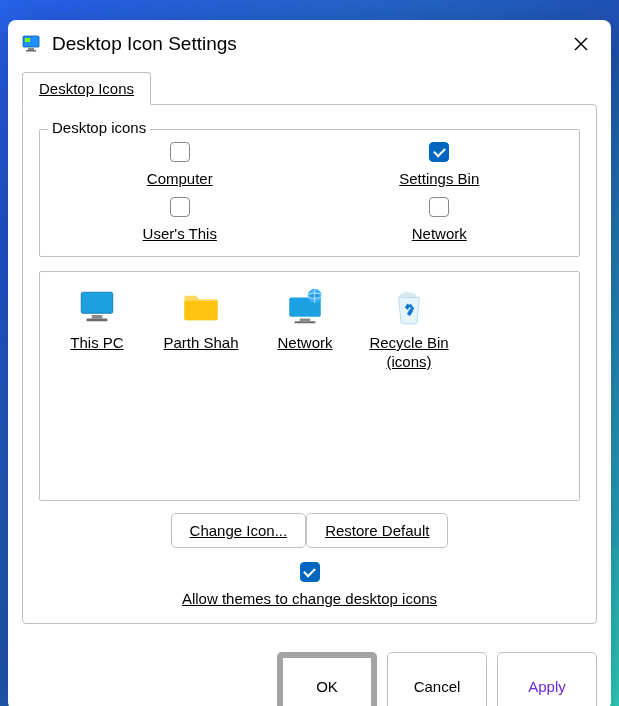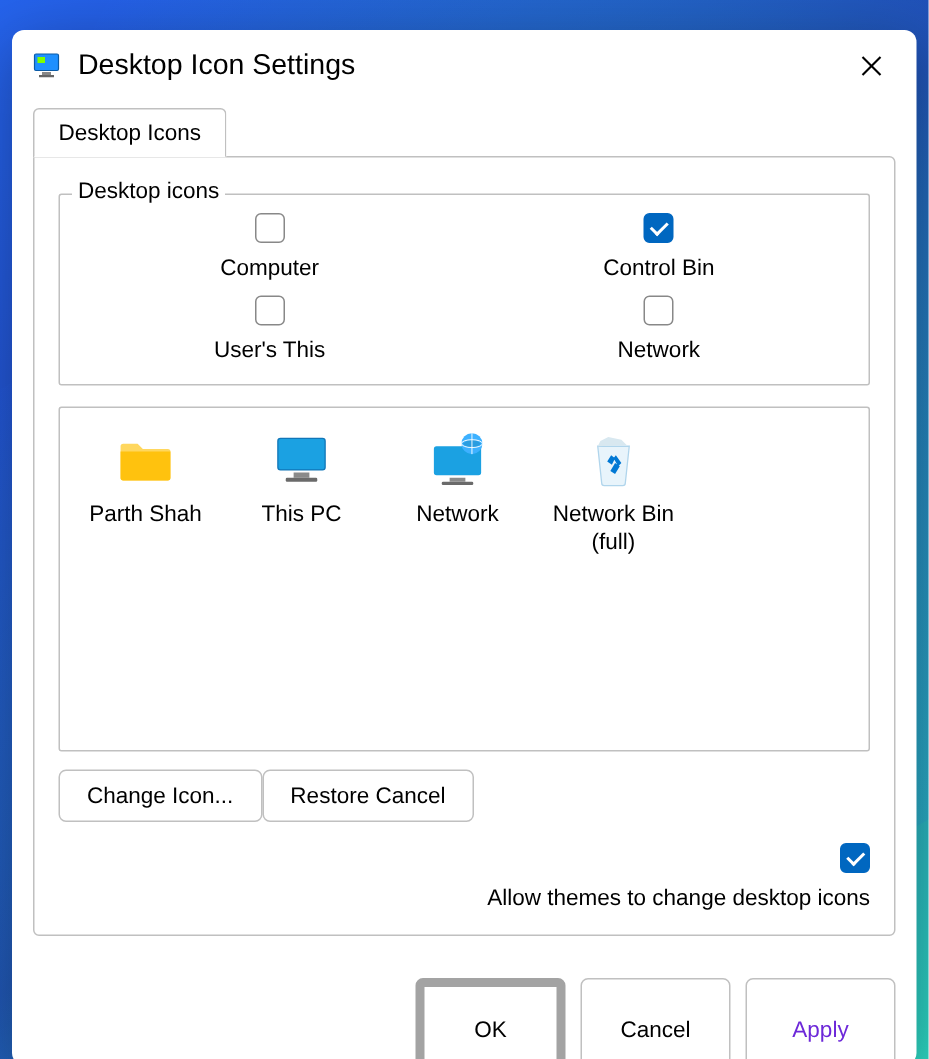--- a/index.html
+++ b/index.html
@@ -62,20 +62,21 @@
       align-items: center;
       justify-content: center;
       cursor: pointer;
       border-radius: 4px;
     }
     .content {
       padding: 6px 14px 14px 14px;
       flex: 1;
       display: flex;
       flex-direction: column;
+      text-decoration: underline;
     }
     .tabs {
       display: flex;
       position: relative;
       z-index: 2;
     }
     .tab {
       padding: 7px 16px;
       border: 1px solid #c0c0c0;
       border-bottom: none;
@@ -170,38 +171,37 @@
       justify-content: center;
       margin-bottom: 4px;
     }
     .icon-label {
       font-size: 15px;
       line-height: 1.25;
       word-wrap: break-word;
     }
     .button-row {
       display: flex;
-      justify-content: flex-start;
+      justify-content: center;
       margin-top: 12px;
     }
     .btn {
       padding: 8px 18px;
       border: 1px solid #c0c0c0;
       border-radius: 5px;
       background: #fff;
       font-size: 15px;
       cursor: pointer;
       min-width: 100px;
       text-align: center;
     }
     .btn.default { border: 6px solid #a3a3a3; padding: 20px 17px; }
     .btn.disabled { color: #6d28d9; cursor: default; }
     .footer-checkbox {
       margin-top: 14px;
-      align-items: flex-end;
     }
     .dialog-buttons {
       display: flex;
       justify-content: flex-end;
       gap: 10px;
       padding: 14px 14px 16px 14px;
     }
     
     .ico-svg { width: 42px; height: 42px; }
   </style>
@@ -239,54 +239,54 @@
 
       <div class="fieldset">
         <div class="fieldset-legend">Desktop icons</div>
         <div class="checkbox-grid">
           <label class="checkbox-row">
             <span class="checkbox"></span>
             <span>Computer</span>
           </label>
           <label class="checkbox-row">
             <span class="checkbox checked"></span>
-            <span>Control Bin</span>
+            <span>Settings Bin</span>
           </label>
           <label class="checkbox-row">
             <span class="checkbox"></span>
             <span>User's This</span>
           </label>
           <label class="checkbox-row">
             <span class="checkbox"></span>
             <span>Network</span>
           </label>
         </div>
       </div>
 
       <div class="icon-list">
-        <div class="icon-item">
-          <div class="icon-visual">
-            <svg class="ico-svg" viewBox="0 0 48 48">
-              <path d="M5 12 L5 36 Q5 38 7 38 L41 38 Q43 38 43 36 L43 16 Q43 14 41 14 L22 14 L18 10 L7 10 Q5 10 5 12 Z" fill="#ffd75e"></path>
-              <path d="M5 16 L43 16 L43 36 Q43 38 41 38 L7 38 Q5 38 5 36 Z" fill="#ffc20e"></path>
-            </svg>
-          </div>
-          <div class="icon-label">Parth Shah</div>
-        </div>
-
         <div class="icon-item">
           <div class="icon-visual">
             <svg class="ico-svg" viewBox="0 0 48 48">
               <rect x="6" y="6" width="36" height="24" rx="2" fill="#1ba1e2"></rect>
               <rect x="6" y="6" width="36" height="24" rx="2" fill="none" stroke="#1176b8" stroke-width="1"></rect>
               <rect x="18" y="32" width="12" height="4" fill="#8a8a8a"></rect>
               <rect x="12" y="36" width="24" height="3" rx="1" fill="#6a6a6a"></rect>
             </svg>
           </div>
           <div class="icon-label">This PC</div>
+        </div>
+
+        <div class="icon-item">
+          <div class="icon-visual">
+            <svg class="ico-svg" viewBox="0 0 48 48">
+              <path d="M5 12 L5 36 Q5 38 7 38 L41 38 Q43 38 43 36 L43 16 Q43 14 41 14 L22 14 L18 10 L7 10 Q5 10 5 12 Z" fill="#ffd75e"></path>
+              <path d="M5 16 L43 16 L43 36 Q43 38 41 38 L7 38 Q5 38 5 36 Z" fill="#ffc20e"></path>
+            </svg>
+          </div>
+          <div class="icon-label">Parth Shah</div>
         </div>
 
         <div class="icon-item">
           <div class="icon-visual">
             <svg class="ico-svg" viewBox="0 0 48 48">
               <rect x="6" y="12" width="36" height="22" rx="2" fill="#1ba1e2"></rect>
               <rect x="18" y="36" width="12" height="3" fill="#8a8a8a"></rect>
               <rect x="12" y="39" width="24" height="2.5" rx="1" fill="#6a6a6a"></rect>
               <circle cx="35" cy="10" r="8" fill="#3db1ff"></circle>
               <path d="M28 10 Q35 4 42 10 Q35 16 28 10" fill="#2a9de0"></path>
@@ -300,28 +300,28 @@
         <div class="icon-item">
           <div class="icon-visual">
             <svg class="ico-svg" viewBox="0 0 48 48">
               <path d="M12 12 L36 12 L33 40 Q33 42 31 42 L17 42 Q15 42 15 40 Z" fill="#e8f4fb" stroke="#b0d5ec" stroke-width="1"></path>
               <path d="M14 8 L20 5 L30 7 L34 11 L12 12 Z" fill="#d8e8f0"></path>
               <g transform="translate(24,26) scale(0.6)">
                 <path d="M-8,-4 L-3,-12 L2,-8 L-2,0 Z M3,-12 L10,-2 L6,2 L0,-8 Z M8,2 L2,12 L-4,8 L2,-2 Z" fill="#0078d4"></path>
               </g>
             </svg>
           </div>
-          <div class="icon-label">Network Bin (full)</div>
+          <div class="icon-label">Recycle Bin (icons)</div>
         </div>
 
       </div>
 
       <div class="button-row">
         <button class="btn">Change Icon...</button>
-        <button class="btn">Restore Cancel</button>
+        <button class="btn">Restore Default</button>
       </div>
 
       <label class="checkbox-row footer-checkbox">
         <span class="checkbox checked"></span>
         <span>Allow themes to change desktop icons</span>
       </label>
 
     </div>
   </div>
 

